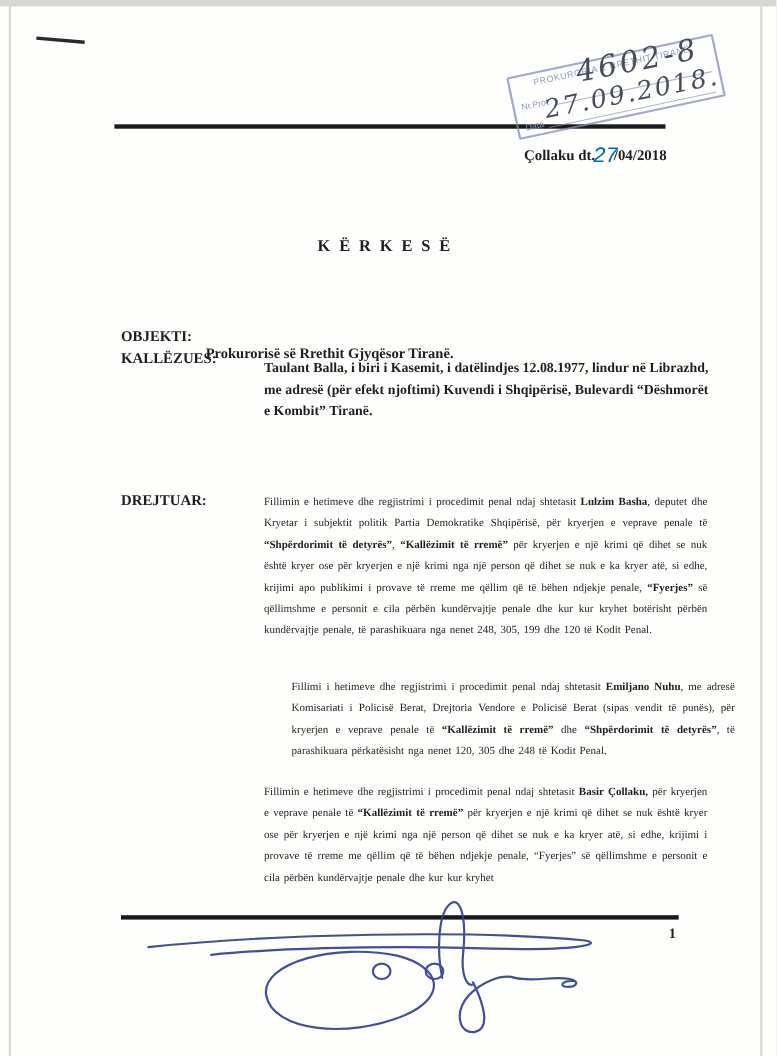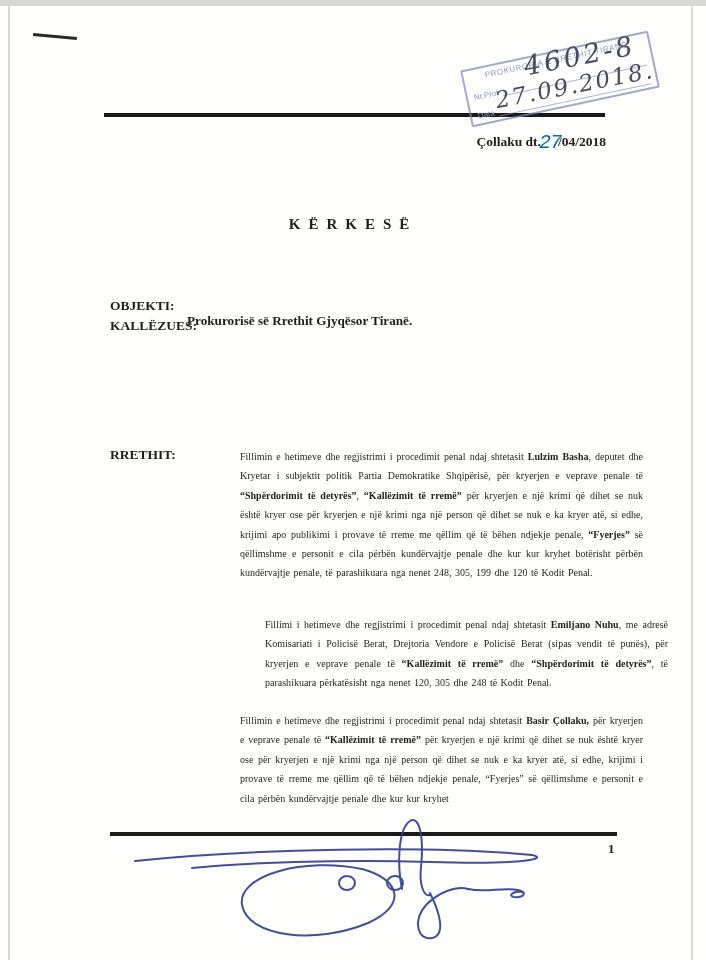--- a/index.html
+++ b/index.html
@@ -88,22 +88,23 @@
   <div class="dateline">
     <span>Çollaku dt.</span><span class="hw-day">27</span><span>/04/2018</span>
   </div>
 
   <div class="title">KËRKESË</div>
 
   <div class="label lbl-drejtuar">OBJEKTI:</div>
   <div class="drejtuar-text">Prokurorisë së Rrethit Gjyqësor Tiranë.</div>
 
   <div class="label lbl-kallezues">KALLËZUES:</div>
+  <div class="kallezues-text">Taulant Balla, i biri i Kasemit, i datëlindjes 12.08.1977, lindur në Librazhd, me adresë (për efekt njoftimi) Kuvendi i Shqipërisë, Bulevardi “Dëshmorët e Kombit” Tiranë.</div>
 
-  <div class="label lbl-objekti">RRETHIT:</div>
+  <div class="label lbl-objekti">DREJTUAR:</div>
 
   <div class="para para-1">
     <span>Fillimin e hetimeve dhe regjistrimi i procedimit penal ndaj shtetasit </span><span class="b">Lulzim Basha</span><span>, deputet dhe Kryetar i subjektit politik Partia Demokratike Shqipërisë, për kryerjen e veprave penale të </span><span class="b">“Shpërdorimit të detyrës”</span><span>, </span><span class="b">“Kallëzimit të rremë”</span><span> për kryerjen e një krimi që dihet se nuk është kryer ose për kryerjen e një krimi nga një person që dihet se nuk e ka kryer atë, si edhe, krijimi apo publikimi i provave të rreme me qëllim që të bëhen ndjekje penale, </span><span class="b">“Fyerjes”</span><span> së qëllimshme e personit e cila përbën kundërvajtje penale dhe kur kur kryhet botërisht përbën kundërvajtje penale, të parashikuara nga nenet 248, 305, 199 dhe 120 të Kodit Penal.</span>
   </div>
 
   <div class="para para-2">
     <span>Fillimi i hetimeve dhe regjistrimi i procedimit penal ndaj shtetasit </span><span class="b">Emiljano Nuhu</span><span>, me adresë Komisariati i Policisë Berat, Drejtoria Vendore e Policisë Berat (sipas vendit të punës), për kryerjen e veprave penale të </span><span class="b">“Kallëzimit të rremë”</span><span> dhe </span><span class="b">“Shpërdorimit të detyrës”</span><span>, të parashikuara përkatësisht nga nenet 120, 305 dhe 248 të Kodit Penal.</span>
   </div>
 
   <div class="para para-3">

